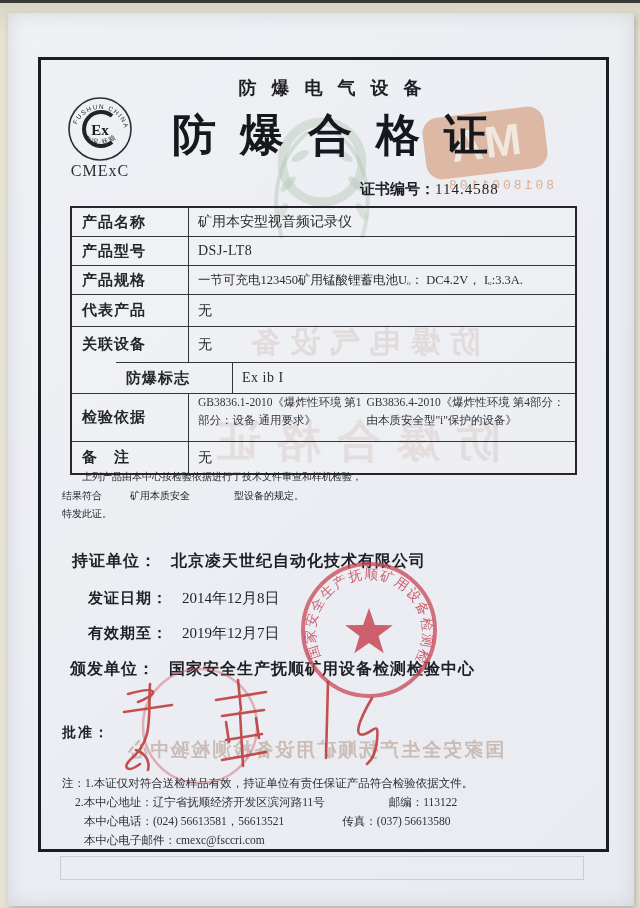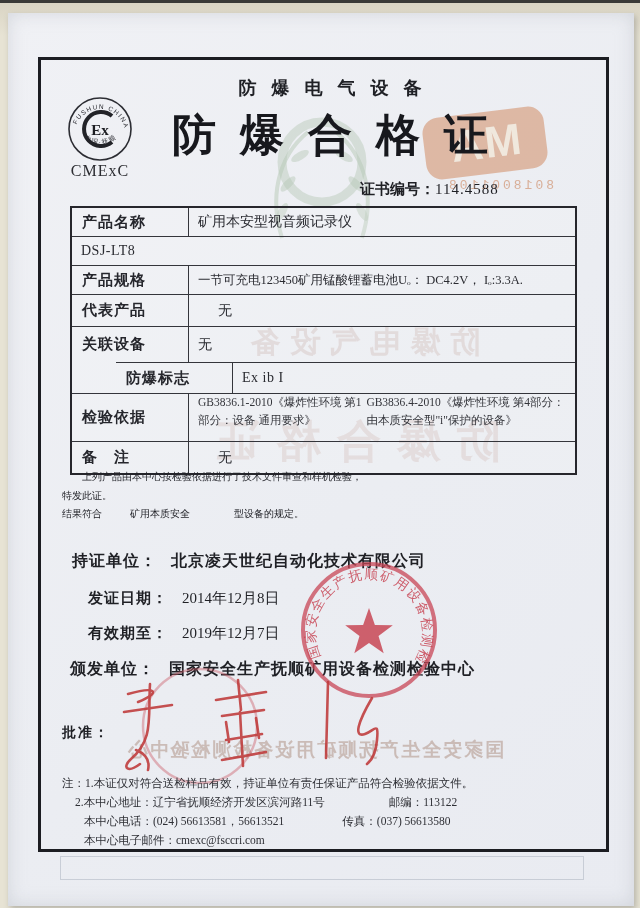--- a/index.html
+++ b/index.html
@@ -47,21 +47,21 @@
           color:rgba(156,114,96,.4);text-align:center;}
 
   
   .ptable{position:absolute;left:70px;top:206px;width:503px;border:2.5px solid #26262c;
           background:rgba(255,255,255,.12);}
   .trow{display:flex;border-top:1.5px solid #34353b;}
   .trow:first-child{border-top:none;}
   .tlabel{width:106px;flex:none;border-right:1.5px solid #34353b;display:flex;align-items:center;
           padding-left:10px;font-size:15px;font-weight:bold;color:#26272d;letter-spacing:1px;}
   .tvalue{flex:1;display:flex;align-items:center;padding-left:9px;font-size:14px;color:#2a2b31;}
-  .trow.h28{height:28px;} .trow.h31{height:31px;gap:20px;} .trow.h35{height:35px;}
+  .trow.h28{height:28px;} .trow.h31{height:31px;} .trow.h35{height:35px;}
   .trow.h30{height:30px;margin-left:44px;} .trow.h47{height:47px;}
   .tvalue.mono{font-family:"Liberation Serif",serif;letter-spacing:.5px;}
   .tvalue.two-line{flex-direction:row;align-items:flex-start;justify-content:center;
                    font-size:11.5px;line-height:1.55;color:#33343a;}
 
   
   .statement{position:absolute;left:62px;top:468px;width:505px;font-size:10px;color:#222329;line-height:1.85;}
   .statement .indent{text-indent:2em;}
   .statement .gap1{display:inline-block;width:28px;}
   .statement .gap2{display:inline-block;width:44px;}
@@ -138,20 +138,21 @@
   <div class="certno">
     <span class="lbl">证书编号：</span><span class="num">114.4588</span>
   </div>
 
   <div class="ptable">
     <div class="trow h28">
       <div class="tlabel">产品名称</div>
       <div class="tvalue">矿用本安型视音频记录仪</div>
     </div>
     <div class="trow h28">
+      <div class="tlabel">产品型号</div>
       <div class="tvalue mono">DSJ-LT8</div>
     </div>
     <div class="trow h28">
       <div class="tlabel">产品规格</div>
       <div class="tvalue" style="font-size:12.5px;">一节可充电123450矿用锰酸锂蓄电池Uₒ： DC4.2V，  Iₒ:3.3A.</div>
     </div>
     <div class="trow h31">
       <div class="tlabel">代表产品</div>
       <div class="tvalue">无</div>
     </div>
@@ -171,24 +172,24 @@
       </div>
     </div>
     <div class="trow h31">
       <div class="tlabel">备　注</div>
       <div class="tvalue">无</div>
     </div>
   </div>
 
   <div class="statement">
     <div class="indent">上列产品由本中心按检验依据进行了技术文件审查和样机检验，</div>
-    <div>特发此证。</div>
     <div>
       <span>结果符合</span><span class="gap1"></span><span>矿用本质安全</span><span class="gap2"></span><span>型设备的规定。</span>
     </div>
+    <div>特发此证。</div>
   </div>
 
   <div class="detail d0">
     <span class="dl">持证单位：</span><span class="dv strong">北京凌天世纪自动化技术有限公司</span>
   </div>
   <div class="detail d1">
     <span class="dl">发证日期：</span><span class="dv">2014年12月8日</span>
   </div>
   <div class="detail d2">
     <span class="dl">有效期至：</span><span class="dv">2019年12月7日</span>

